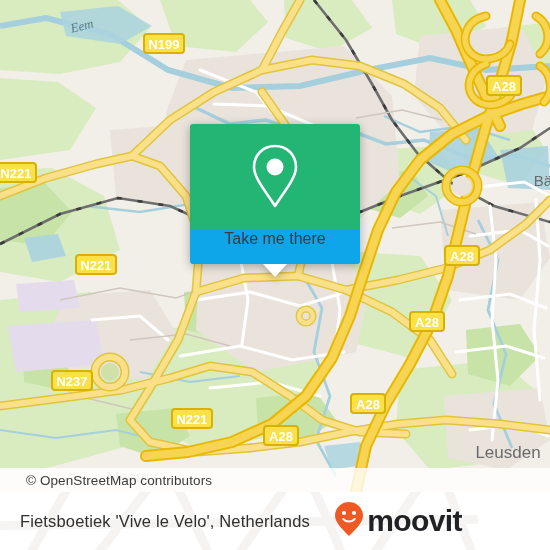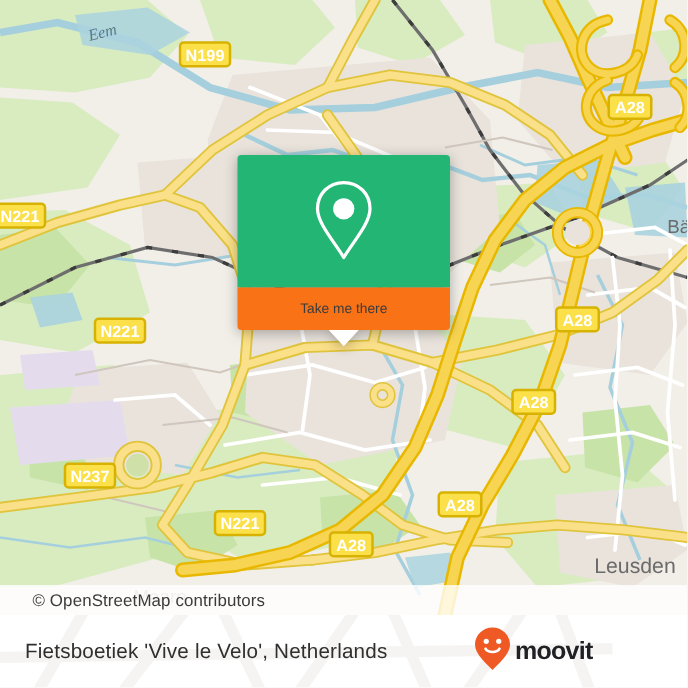--- a/index.html
+++ b/index.html
@@ -29,51 +29,51 @@
     position:absolute;left:190px;top:124px;width:170px;
     z-index:10;
     filter:drop-shadow(0 2px 5px rgba(0,0,0,0.30));
   }
   #card-head{
     height:106px;background:#22b573;border-radius:3px 3px 0 0;
     display:flex;align-items:center;justify-content:center;
   }
   #card-head svg{display:block;}
   #card-foot{
-    height:34px;background:#f97316;border-radius:0 0 3px 3px;
-    display:flex;align-items:center;justify-content:center;
-    font-size:11px;color:#3c3c3c;
+    height:34px;background:#0ea5e9;border-radius:0 0 3px 3px;
+    display:flex;align-items:flex-start;justify-content:center;
+    font-size:16px;color:#3c3c3c;
     position:relative;
   }
   #card-tail{
     position:absolute;left:50%;top:100%;
     width:0;height:0;margin-left:-12px;
     border-left:12px solid transparent;
     border-right:12px solid transparent;
     border-top:13px solid #ffffff;
   }
 
   
   #footer{
     position:absolute;left:0;top:492px;width:478px;height:58px;
-    background:#ffffff;overflow:hidden;padding-left:12px;
+    background:#ffffff;overflow:hidden;
   }
   #footer-wm{position:absolute;left:0;top:0;width:550px;height:58px;opacity:.5;}
   #footer-title{
     position:absolute;left:20px;top:0;height:58px;
     display:flex;align-items:center;
     font-size:16.5px;color:#2f2f2f;letter-spacing:.15px;
     z-index:2;white-space:nowrap;
   }
   #brand{
     position:absolute;right:16px;top:0;height:58px;
     display:flex;align-items:center;gap:3px;z-index:2;
   }
   #brand-word{
-    font-size:20px;font-weight:bold;color:#202124;letter-spacing:-0.6px;
+    font-size:30px;font-weight:bold;color:#202124;letter-spacing:-0.6px;
     line-height:1;
   }
 </style>
 </head>
 <body>
 
 <div id="screen">
 
   <div id="map">
     <svg width="550" height="492" viewBox="0 0 550 492" xmlns="http://www.w3.org/2000/svg">

